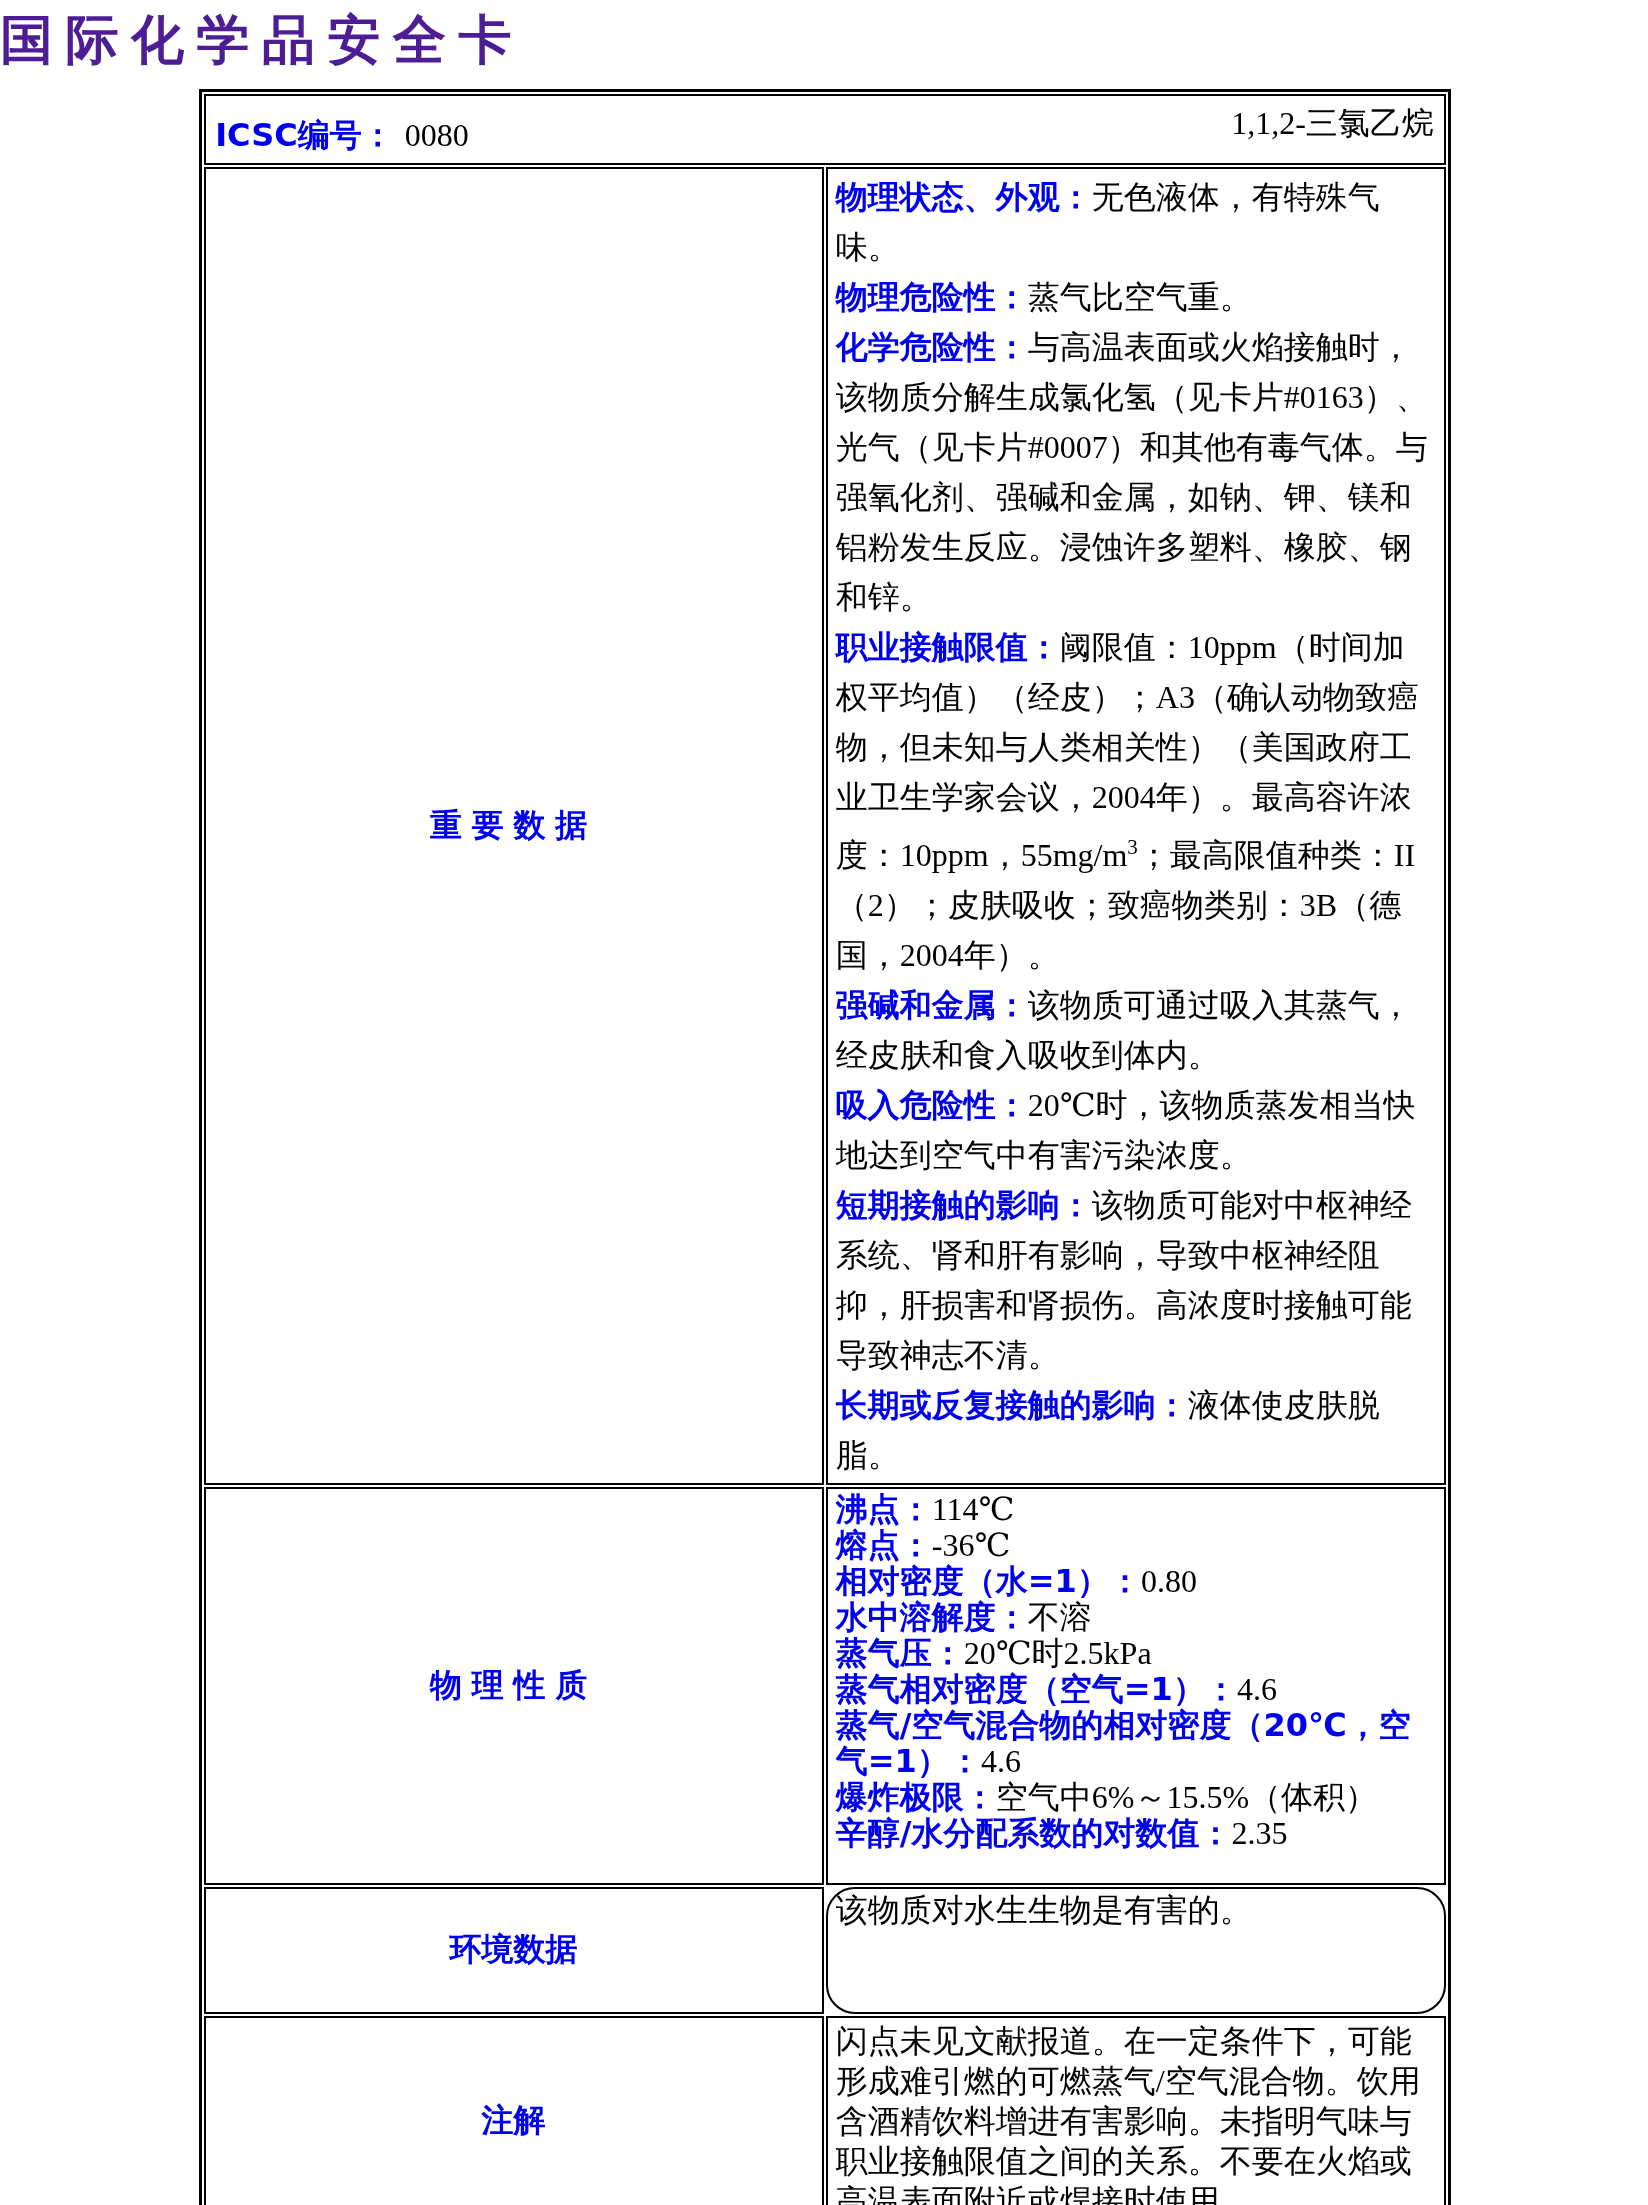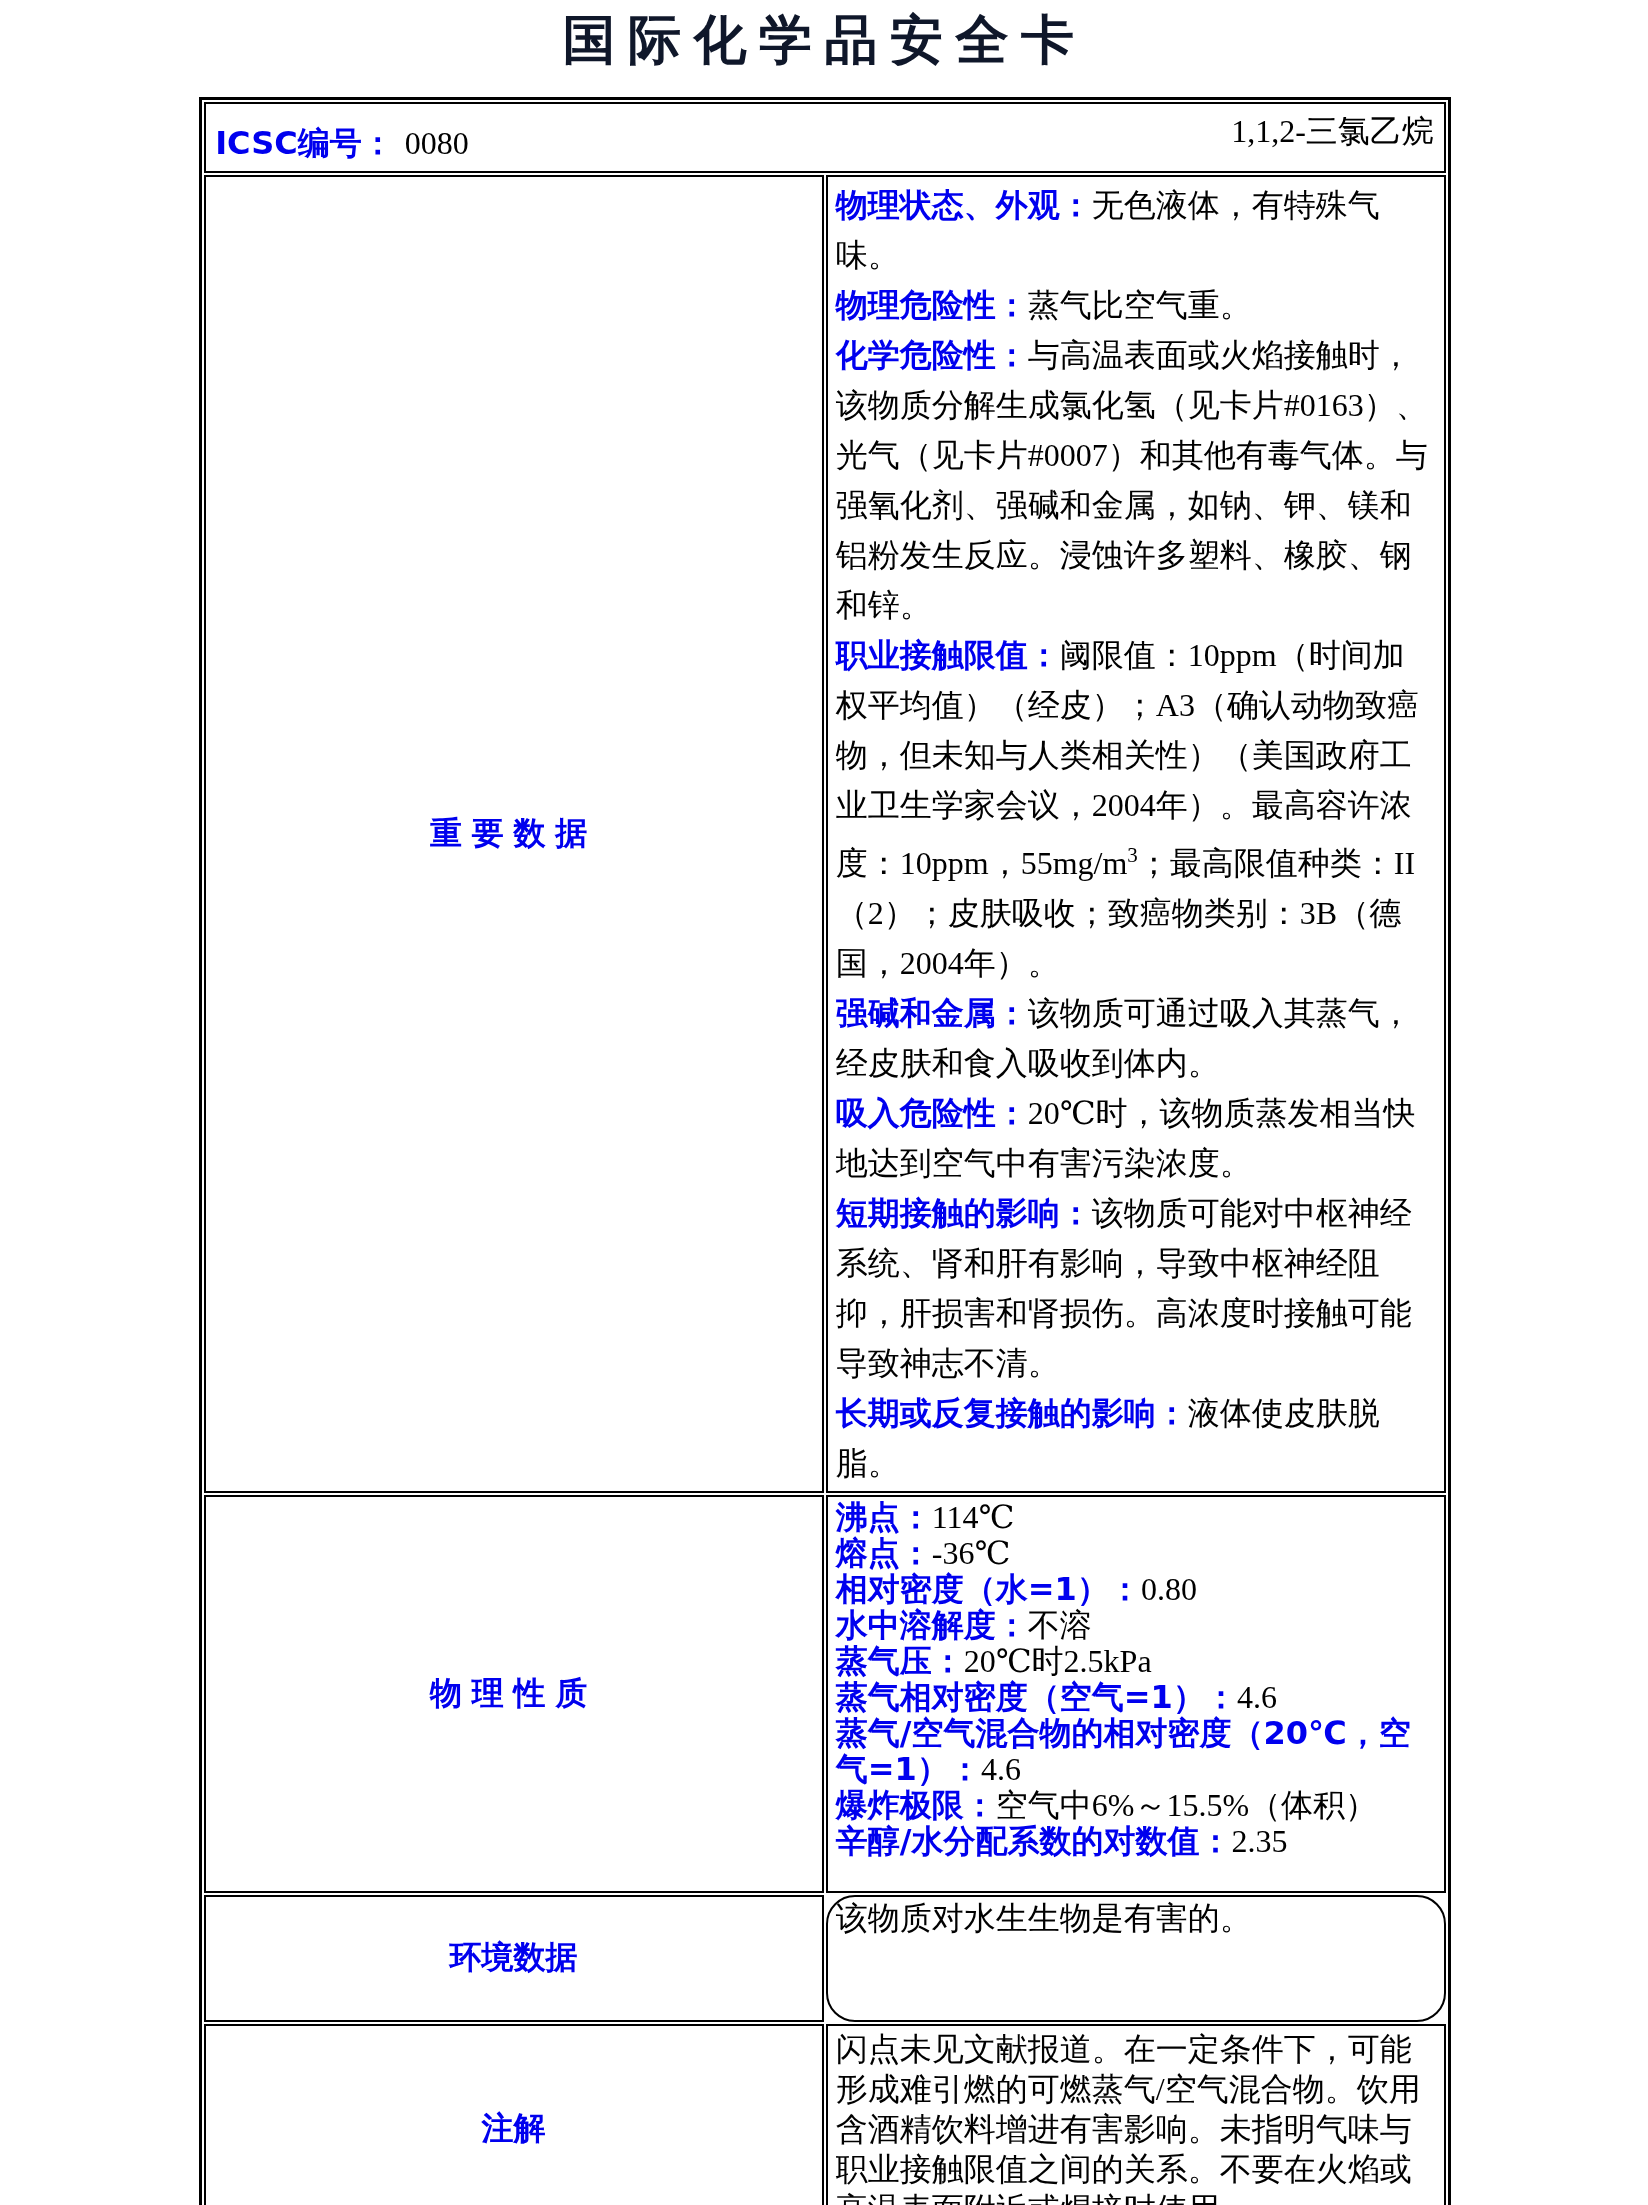--- a/index.html
+++ b/index.html
@@ -1,18 +1,18 @@
 <!DOCTYPE html>
 <html style="font-size:11px"><head>
 <meta charset="utf-8">
 <style>
   html,body{margin:0;padding:0;background:#ffffff;}
   body{width:1649px;height:2205px;overflow:hidden;
        font-family:"Liberation Serif","DejaVu Serif",serif;color:#000;}
-  .page-title{margin:11px 0 28px 0;text-align:center;color:#0f172a;
+  .page-title{margin:11px 0 20px 0;text-align:left;color:#4c1d95;
        font-family:"DejaVu Sans","Liberation Sans",sans-serif;font-weight:bold;
        font-size:53px;letter-spacing:12.5px;line-height:1.1;}
   table.card{width:1252px;margin:0 auto;border:3.5px solid #000;border-spacing:2.8px;
        border-collapse:separate;table-layout:fixed;background:#fff;}
   td{border:2.1px solid #000;background:#fff;overflow:hidden;}
   td.rowlab{width:175px;text-align:center;vertical-align:middle;
        font-family:"DejaVu Sans","Liberation Sans",sans-serif;font-weight:bold;
        color:#0000ee;font-size:32px;margin-left:20px;}
   td.rowlab.spaced{letter-spacing:9.7px;}
   td.content{vertical-align:top;padding:2.8px 8.3px;font-size:32px;}

